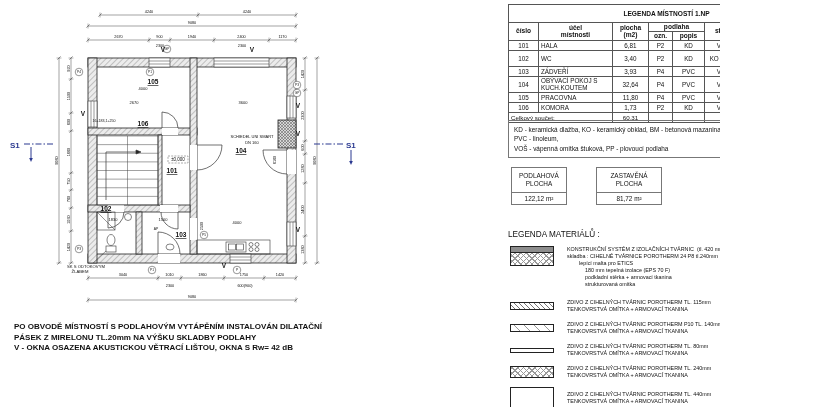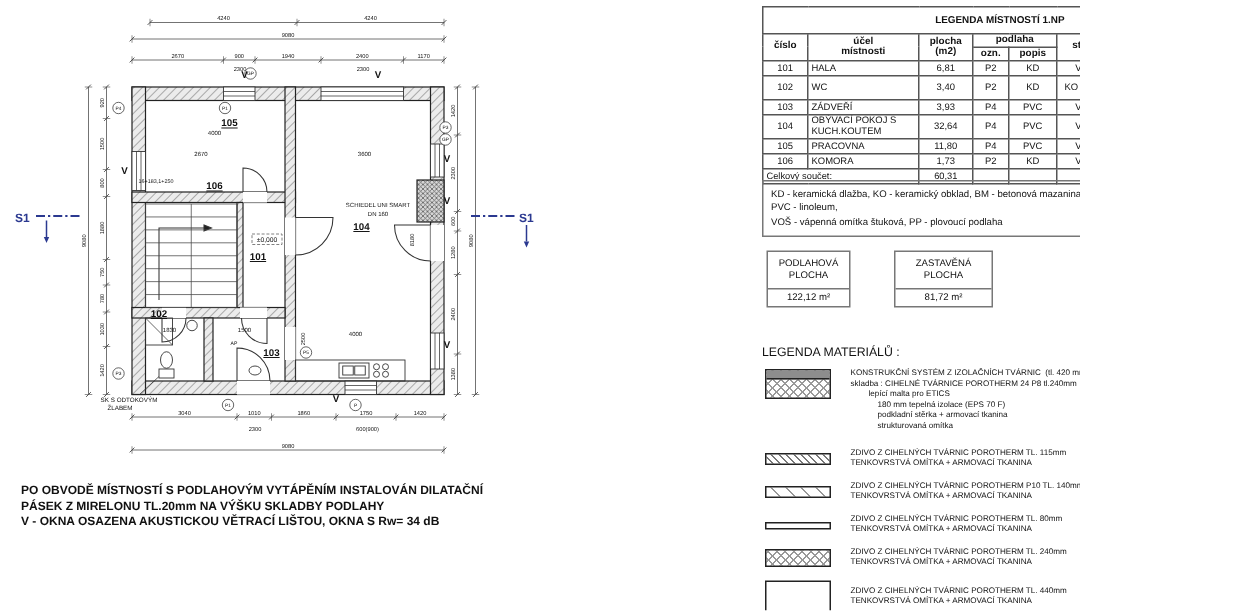--- a/index.html
+++ b/index.html
@@ -323,21 +323,21 @@
         <path d="M29.2,158 L32.8,158 L31,162 Z" fill="#2b3990"></path>
         <text x="346" y="148" font-size="8" fill="#2b3990" font-family="&quot;Liberation Sans&quot;,sans-serif" font-weight="bold">S1</text>
         <line x1="314" y1="144" x2="343" y2="144" stroke="#2b3990" stroke-width="1.2" stroke-dasharray="6,2,1.5,2"></line>
         <line x1="351" y1="150" x2="351" y2="161" stroke="#2b3990" stroke-width="1"></line>
         <path d="M349.2,161 L352.8,161 L351,165 Z" fill="#2b3990"></path>
       </g>
     </svg>
 
   <div class="footnote">PO OBVODĚ MÍSTNOSTÍ S PODLAHOVÝM VYTÁPĚNÍM INSTALOVÁN DILATAČNÍ
 PÁSEK Z MIRELONU TL.20mm NA VÝŠKU SKLADBY PODLAHY
-V - OKNA OSAZENA AKUSTICKOU VĚTRACÍ LIŠTOU, OKNA S Rw= 34 dB</div>
+V - OKNA OSAZENA AKUSTICKOU VĚTRACÍ LIŠTOU, OKNA S Rw= 42 dB</div>
 
   <div class="right-panel">
 
     <table class="rooms">
       <colgroup>
         <col style="width:30px">
           <col style="width:74px">
           <col style="width:36px">
           <col style="width:24px">
         <col style="width:32px">

